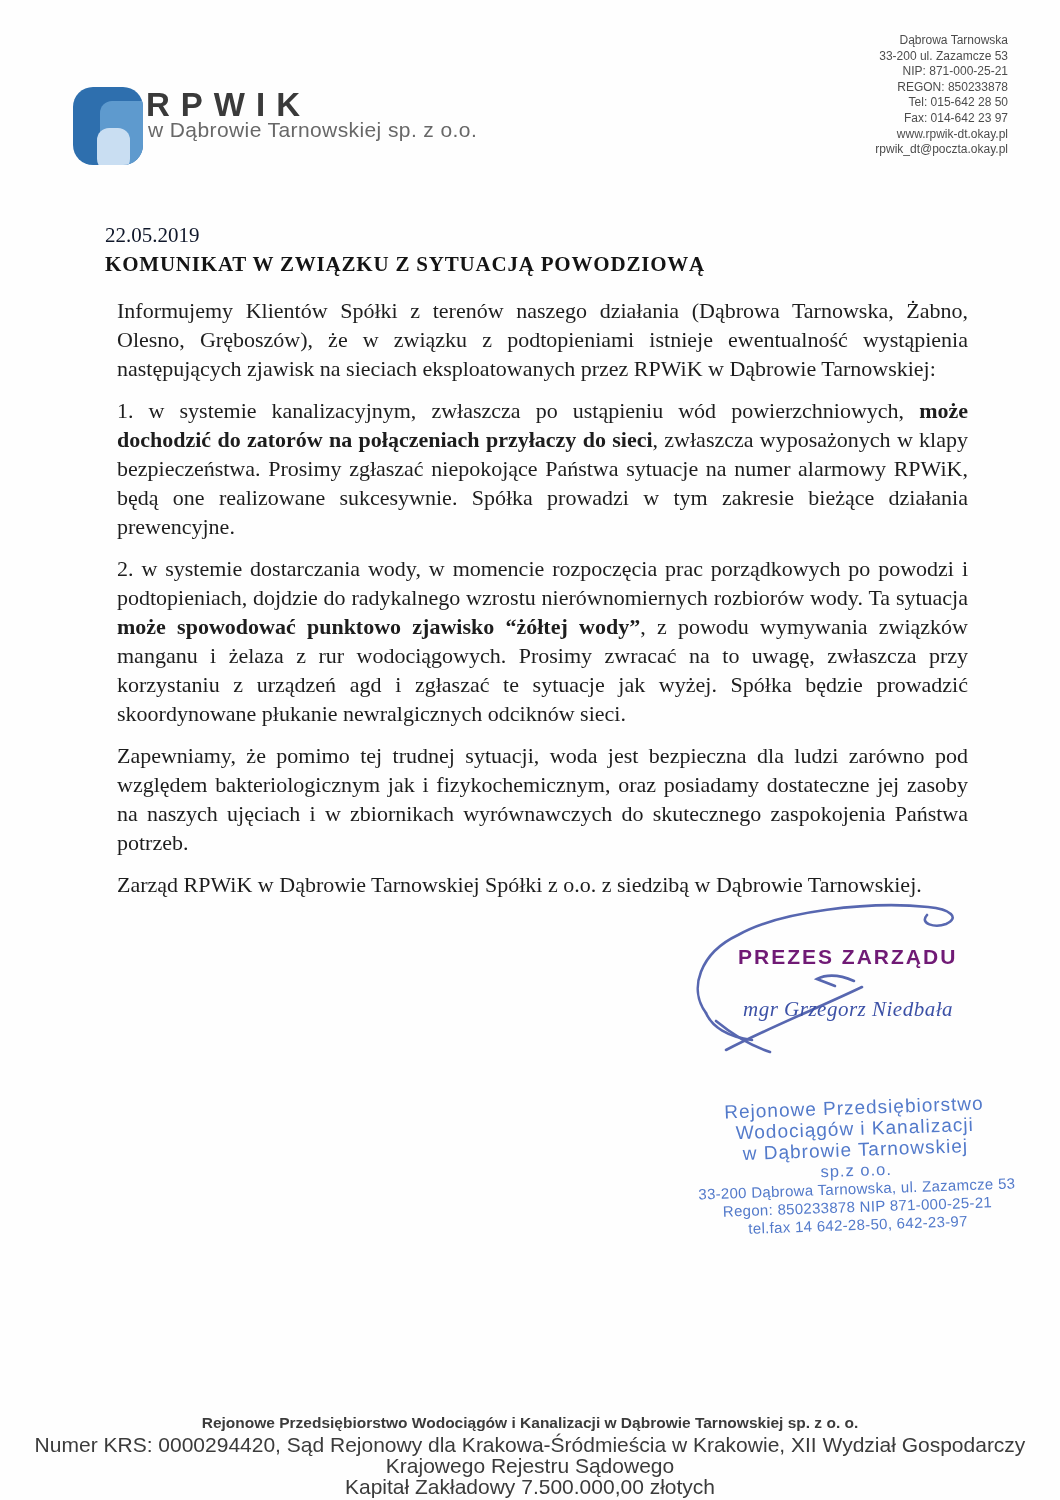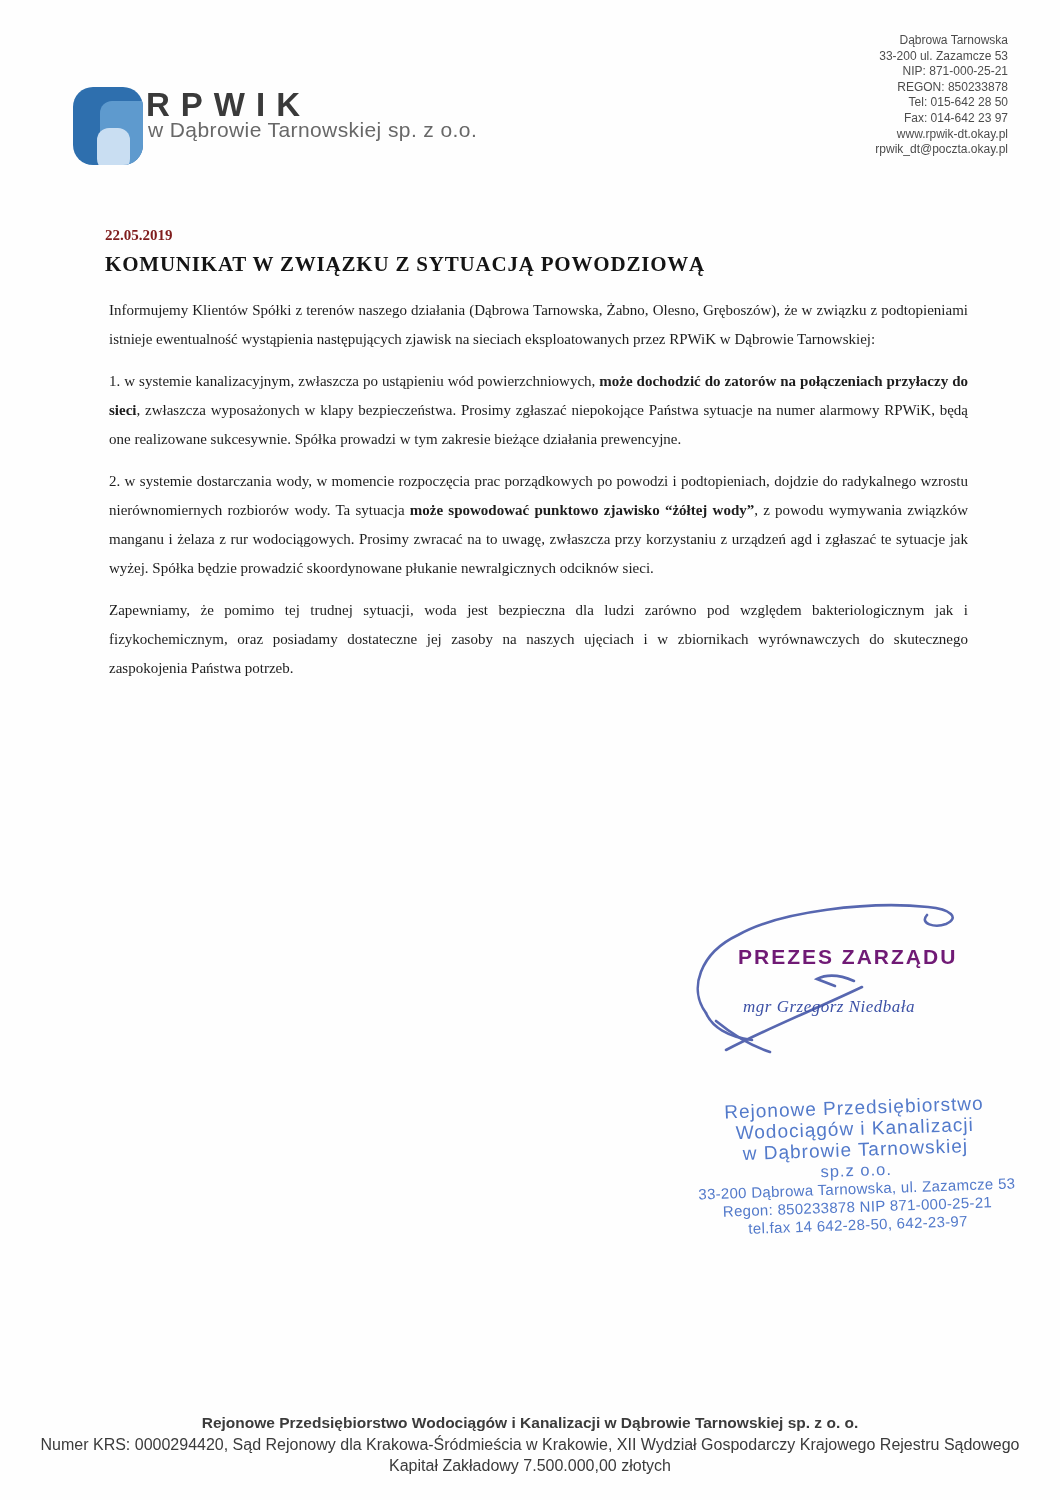--- a/index.html
+++ b/index.html
@@ -33,64 +33,64 @@
     font-size:21px; letter-spacing:0.4px; color:#686868;
   }
   .contact-block {
     position:absolute; right:52px; top:33px; text-align:right;
     font-family:"Liberation Sans", sans-serif;
     font-size:12px; line-height:15.6px; color:#4c4c4c;
   }
 
   
   .letter-body { position:absolute; left:105px; top:221px; width:863px; }
-  .date-line  { font-weight:bold; font-size:15px; line-height:29px; color:#7f1d1d; }
+  .date-line  { font-weight:normal; font-size:21px; line-height:29px; color:#0f172a; }
   .letter-title {
     margin:0; font-weight:bold; font-size:21px; line-height:29px;
     letter-spacing:0.8px; color:#141414;
   }
   .para {
-    margin:13px 0 0 4px; font-size:15px; line-height:29px;
+    margin:13px 0 0 12px; font-size:22px; line-height:29px;
     text-align:justify; color:#1d1d1d;
   }
   .para.first-after-title { margin-top:17px; }
   .para.no-justify { text-align:left; }
   .para b { font-weight:bold; }
 
   
   .signature-block { position:absolute; left:688px; top:895px; width:292px; height:160px; }
   .signature-block svg { position:absolute; left:0; top:0; }
   .signature-role {
     position:absolute; left:50px; top:50px;
     font-family:"Liberation Sans", sans-serif; font-weight:bold;
     font-size:21px; letter-spacing:2px; color:#701a75;
   }
   .signature-name {
     position:absolute; left:55px; top:102px;
-    font-style:italic; font-size:17px; letter-spacing:0.5px; color:#3c51a6;
+    font-style:italic; font-size:21px; letter-spacing:0.5px; color:#3c51a6;
   }
 
   
   .stamp {
     position:absolute; left:697px; top:1097px; width:318px;
     transform:rotate(-2deg); transform-origin:center;
     text-align:center; color:#4a73c8; opacity:0.95;
     font-family:"Liberation Sans", sans-serif;
   }
   .stamp .s-big   { font-size:19px; line-height:21px; letter-spacing:1px; }
   .stamp .s-mid   { font-size:16.5px; line-height:20px; letter-spacing:1px; }
   .stamp .s-small { font-size:15px; line-height:18px; letter-spacing:0.3px; }
 
   
   .page-footer {
     position:absolute; left:0; right:0; top:1412px; text-align:center;
     font-family:"Liberation Sans", sans-serif; color:#3b3b3b;
   }
   .page-footer .f-bold { font-weight:bold; font-size:15.5px; line-height:22px; }
-  .page-footer .f-reg  { font-size:16px; line-height:21px; }
+  .page-footer .f-reg  { font-size:21px; line-height:21px; }
 </style>
 </head>
 <body>
 
 <div class="page">
 
   <div class="logo-icon">
     <div class="layer-mid"></div>
     <div class="layer-light"></div>
   </div>
@@ -113,20 +113,21 @@
     <h1 class="letter-title">KOMUNIKAT W ZWIĄZKU Z SYTUACJĄ POWODZIOWĄ</h1>
 
     <p class="para first-after-title"><span>Informujemy Klientów Spółki z terenów naszego działania (Dąbrowa Tarnowska, Żabno, Olesno, Gręboszów), że w związku z podtopieniami istnieje ewentualność wystąpienia następujących zjawisk na sieciach eksploatowanych przez RPWiK w Dąbrowie Tarnowskiej:</span><b></b><span></span></p>
 
     <p class="para"><span>1. w systemie kanalizacyjnym, zwłaszcza po ustąpieniu wód powierzchniowych, </span><b>może dochodzić do zatorów na połączeniach przyłaczy do sieci</b><span>, zwłaszcza wyposażonych w klapy bezpieczeństwa. Prosimy zgłaszać niepokojące Państwa sytuacje na numer alarmowy RPWiK, będą one realizowane sukcesywnie. Spółka prowadzi w tym zakresie bieżące działania prewencyjne.</span></p>
 
     <p class="para"><span>2. w systemie dostarczania wody, w momencie rozpoczęcia prac porządkowych po powodzi i podtopieniach, dojdzie do radykalnego wzrostu nierównomiernych rozbiorów wody. Ta sytuacja </span><b>może spowodować punktowo zjawisko “żółtej wody”</b><span>, z powodu wymywania związków manganu i żelaza z rur wodociągowych. Prosimy zwracać na to uwagę, zwłaszcza przy korzystaniu z urządzeń agd i zgłaszać te sytuacje jak wyżej. Spółka będzie prowadzić skoordynowane płukanie newralgicznych odciknów sieci.</span></p>
 
     <p class="para"><span>Zapewniamy, że pomimo tej trudnej sytuacji, woda jest bezpieczna dla ludzi zarówno pod względem bakteriologicznym jak i fizykochemicznym, oraz posiadamy dostateczne jej zasoby na naszych ujęciach i w zbiornikach wyrównawczych do skutecznego zaspokojenia Państwa potrzeb.</span><b></b><span></span></p>
 
+    <p class="para no-justify"><span>Zarząd RPWiK w Dąbrowie Tarnowskiej Spółki z o.o. z siedzibą w Dąbrowie Tarnowskiej.</span><b></b><span></span></p>
   </main>
 
   <div class="signature-block">
     <svg width="292" height="160" viewBox="0 0 292 160">
       <g fill="none" stroke="#4657a8" stroke-width="2.6" stroke-linecap="round" opacity="0.9">
         <path d="M18,118 C0,94 12,58 50,40 C92,16 182,6 240,12 C263,14 272,23 258,29 C247,33 231,29 239,20"></path>
         <path d="M18,118 C24,132 40,142 64,145"></path>
         <path d="M166,86 C150,79 139,79 129,84 L147,91"></path>
         <path d="M174,92 C130,113 78,134 38,155"></path>
         <path d="M28,126 C44,139 60,150 82,157"></path>

